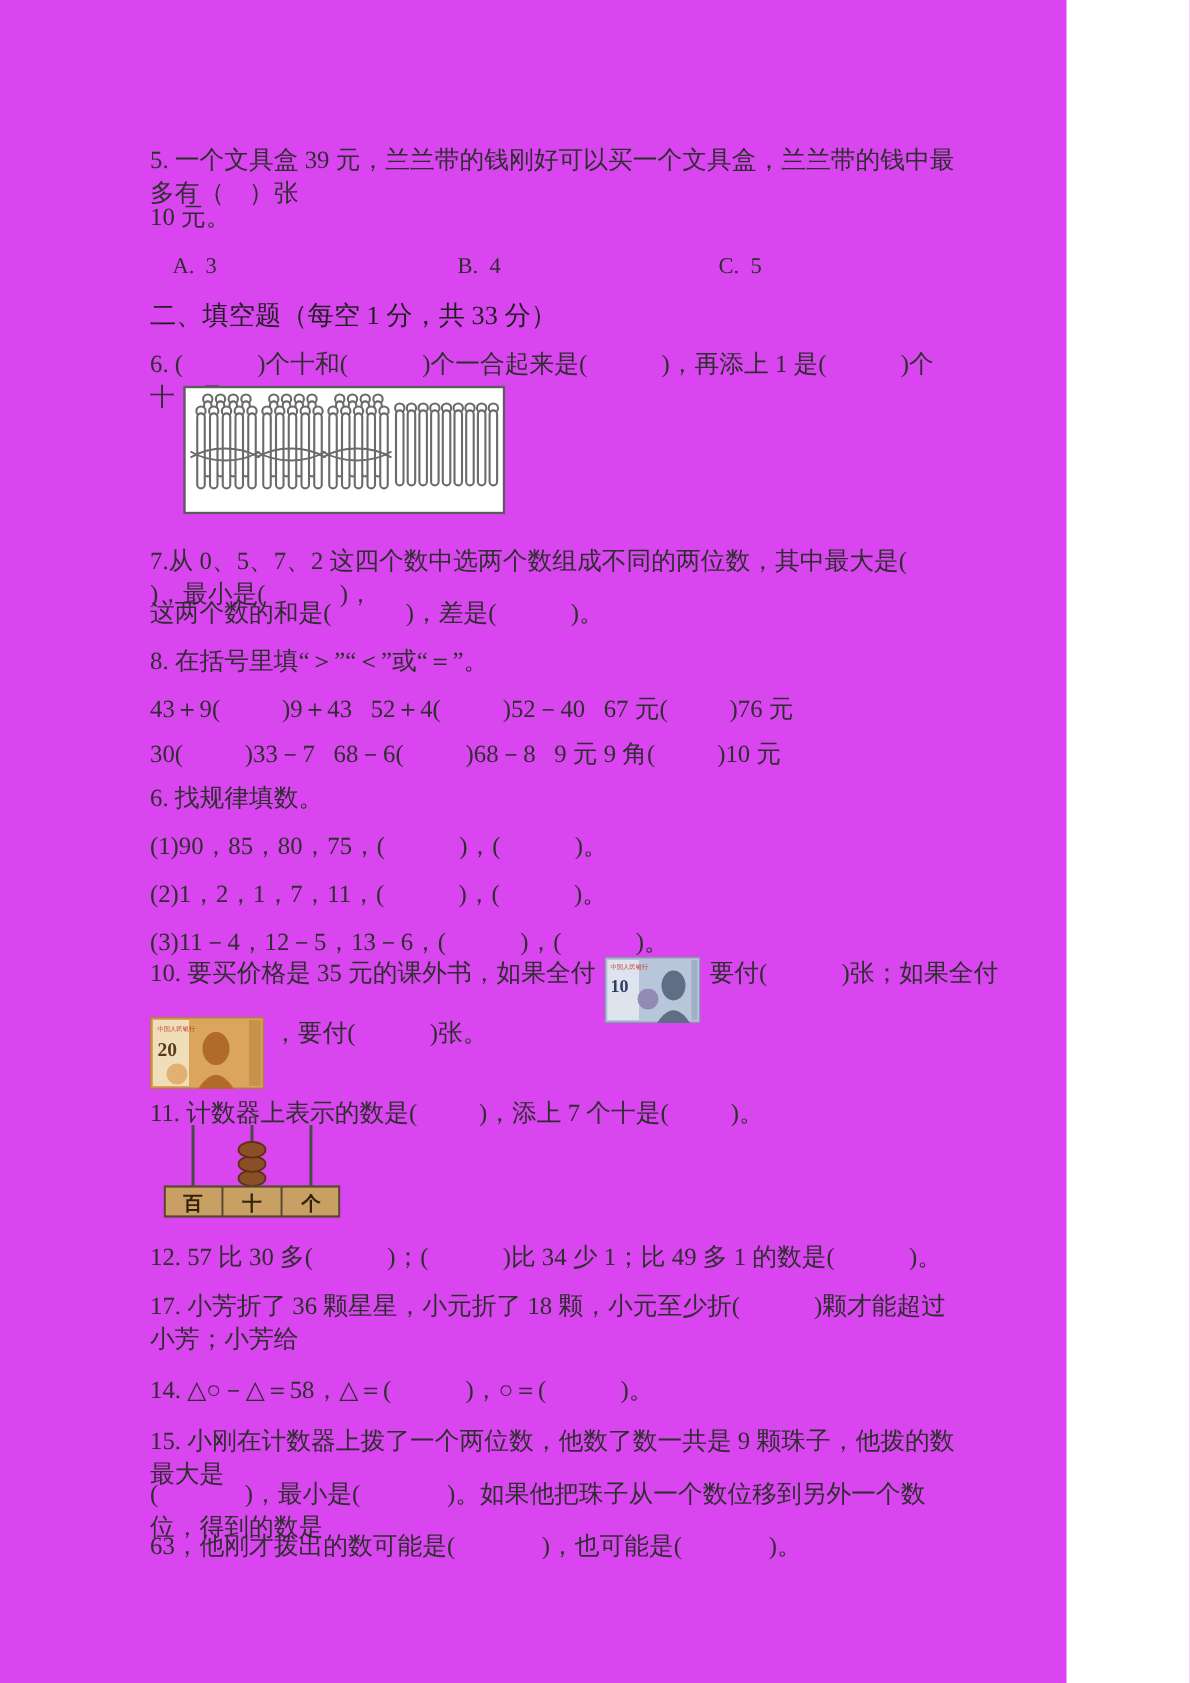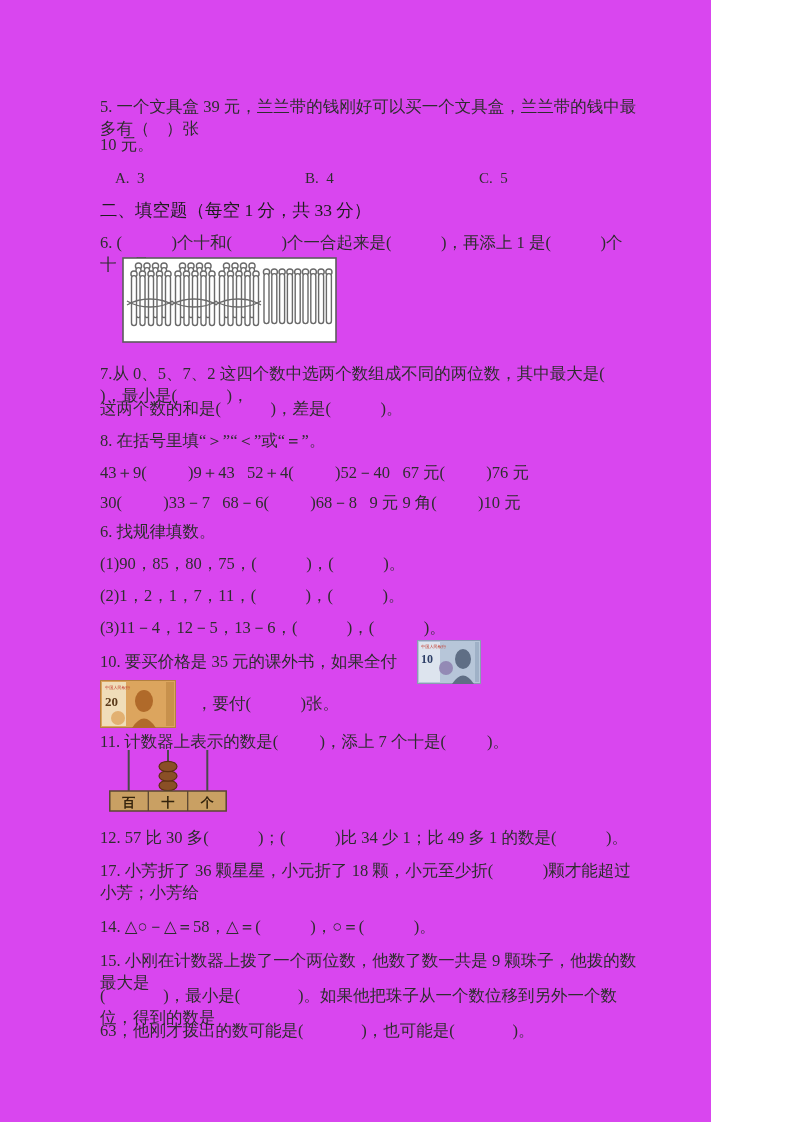--- a/index.html
+++ b/index.html
@@ -19,21 +19,21 @@
     font-size:16.5px;
     line-height:22px;
     white-space:pre-wrap;
     color:#2e2e2e;
   }
   .section-title { font-weight:normal; font-size:17.5px; color:#1e1e1e; }
   .opt { position:absolute; font-size:15px; white-space:pre; }
   .opt-a { left:115px; } .opt-b { left:305px;text-align:right; } .opt-c { left:460px;margin-left:19px; }
   .inline-row {
     position:absolute; left:100px;
-    display:flex; align-items:center; gap:20px;
+    display:flex; align-items:flex-start; gap:6px;
     font-size:16.5px; white-space:pre-wrap;
   }
   .footer {
     position:absolute; left:0; right:0; top:1070px;
     text-align:center; font-size:15px; color:#3a3a3a;
   }
   svg { display:block; }
   .fig { position:absolute; }
 </style>
 </head>
@@ -224,20 +224,21 @@
     <svg width="64" height="44" viewBox="0 0 64 44">
       <rect x="0.5" y="0.5" width="63" height="43" fill="#b7c6d9" stroke="#8b9db3"></rect>
       <rect x="2" y="2" width="21" height="40" fill="#dde4ee"></rect>
       <text x="4" y="8" font-size="4.2" fill="#c0392b">中国人民银行</text>
       <text x="4" y="23" font-size="12" font-weight="bold" fill="#2c3e66">10</text>
       <circle cx="29" cy="28" r="7" fill="#8d7fae" opacity="0.85"></circle>
       <ellipse cx="46" cy="19" rx="8" ry="10" fill="#5f6e85"></ellipse>
       <path d="M35,44 Q46,27 57,44 Z" fill="#5f6e85"></path>
       <rect x="58" y="2" width="4" height="40" fill="#9fb1c7"></rect>
     </svg>
+    <span>要付(            )张；如果全付</span>
   </div>
 
   <div class="inline-row" style="top:678px;height:52px">
     <svg width="76" height="48" viewBox="0 0 76 48">
       <rect x="0.5" y="0.5" width="75" height="47" fill="#dca55e" stroke="#b3813f"></rect>
       <rect x="2" y="2" width="24" height="44" fill="#f0ddb9"></rect>
       <text x="5" y="9" font-size="4.2" fill="#c0392b">中国人民银行</text>
       <text x="5" y="26" font-size="13" font-weight="bold" fill="#5a3a1a">20</text>
       <circle cx="18" cy="38" r="7" fill="#e2b071"></circle>
       <ellipse cx="44" cy="21" rx="9" ry="11" fill="#b06a2a"></ellipse>

